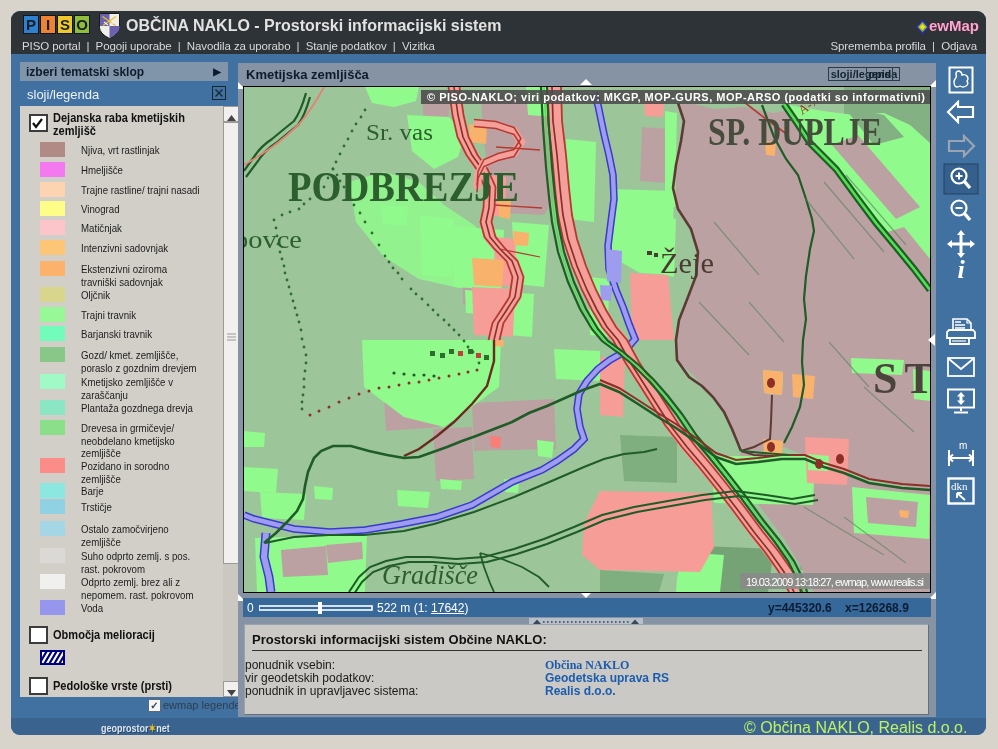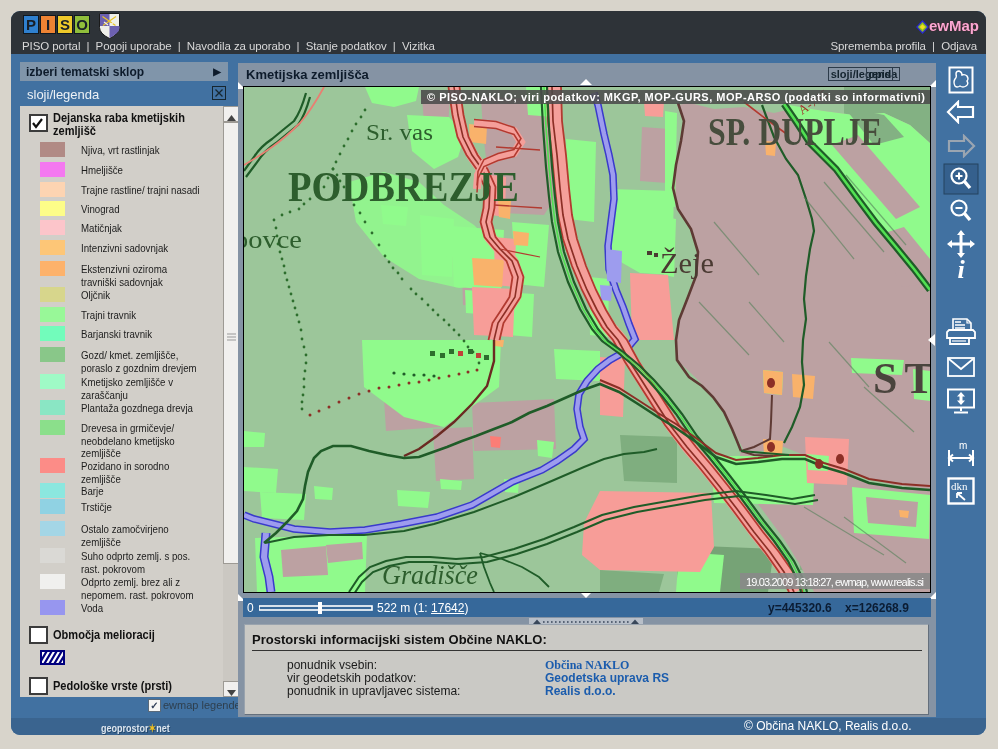--- a/index.html
+++ b/index.html
@@ -25,31 +25,31 @@
 .cbx{position:absolute;left:9px;width:15px;height:14px;background:#fff;border:2px solid #3c3c3c;}
 .cbl{position:absolute;left:33px;top:1px;font-size:12px;font-weight:bold;color:#111;line-height:13px;transform:scaleX(0.92);transform-origin:0 0;}
 
 #sbar{position:absolute;right:0;top:0;width:17px;height:591px;background:#cbc8c2;}
 .sbtn{position:absolute;left:0;width:17px;height:16px;background:#f1f0ee;border:1px solid #9d9a94;box-sizing:border-box;text-align:center;color:#333;}
 #sthumb{position:absolute;left:0;top:16px;width:17px;height:442px;background:#f1f0ee;border:1px solid #9d9a94;box-sizing:border-box;}
 #prikaz{left:137px;top:688px;color:#2e3f4e;font-size:11px;}
 #pcb{position:absolute;left:0;top:0px;width:11px;height:11px;background:#f6f6f4;border:1px solid #5a6a7a;font-size:10px;line-height:11px;text-align:center;color:#33425a;font-weight:bold;}
 #footer{left:0;top:707px;width:975px;height:17px;background:#3a648f;}
 #geop{position:absolute;left:90px;top:4px;font-size:11px;font-weight:bold;color:#dde6ef;transform:scaleX(0.82);transform-origin:0 0;text-shadow:1px 1px 0 #23476b;}
-#copyr{position:absolute;left:733px;top:1px;font-size:12px;color:#ffffff;}
+#copyr{position:absolute;left:733px;top:1px;font-size:16px;color:#bef264;}
 
 #mainpanel{left:227px;top:52px;width:698px;height:654px;background:#8593a4;}
 #maptitle{left:8px;top:4px;color:#0d1b2b;font-size:13px;font-weight:bold;}
 .mapbtn{position:absolute;top:4px;height:12px;border:1px solid #2c3b4a;color:#14242f;font-size:11px;font-weight:bold;line-height:12px;}
 #map{left:5px;top:23px;width:686px;height:505px;border:1px solid #000;background:#9cc69a;overflow:hidden;}
 #scalerow{left:5px;top:535px;width:688px;height:19px;background:#36689a;color:#fff;font-size:12px;}
 #coordtxt{position:absolute;left:525px;top:3px;color:#0b1c33;font-size:12px;font-weight:bold;}
 #collapser{left:291px;top:555px;width:114px;height:7px;}
 #inforow{left:6px;top:561px;width:683px;height:89px;background:#cac9c5;border:1px solid #99a3ae;border-right-color:#646f7c;border-bottom-color:#646f7c;font-size:12px;color:#1a1a1a;}
-.ilabel{position:absolute;left:16px;padding-left:26px;}
+.ilabel{position:absolute;left:0;}
 .ival{position:absolute;left:300px;font-weight:bold;color:#1b5cad;}
 
 #toolbar{left:925px;top:52px;width:50px;height:672px;}
 .ticon{position:absolute;left:0;width:50px;text-align:center;}
 .tri-dl{width:0;height:0;border-left:7px solid #fff;border-top:7px solid transparent;}
 </style>
 </head>
 <body>
 <div class="abs" id="container">
   <div class="abs" id="header">
@@ -61,20 +61,21 @@
     </div>
     <div class="abs" id="crest">
       <svg width="21" height="26" viewBox="0 0 21 26">
         <path d="M0.5 0.5 h20 v14 q0 6 -10 11 q-10 -5 -10 -11 z" fill="#efefe9" stroke="#1a1a1a" stroke-width="1"></path>
         <path d="M1 1 h9.5 v12 h-9.5 z" fill="#6c60b0"></path>
         <path d="M10.5 13 h10 v2 q0 5 -10 10 z" fill="#6c60b0"></path>
         <path d="M3.5 3.5 l13 9 M17 3.5 l-13 9" stroke="#e8c22a" stroke-width="1.3"></path>
         <path d="M5 9 l4 3 M15 9 l-4 3" stroke="#f5f0e0" stroke-width="1.2"></path>
       </svg>
     </div>
+    <div class="abs" id="htitle">OBČINA NAKLO - Prostorski informacijski sistem</div>
     <div class="abs" id="ewmap"><svg width="13" height="14" viewBox="0 0 14 15" style="vertical-align:-3px;margin-right:0;">
           <path d="M7 0 L14 7.5 L7 15 L0 7.5 Z" fill="#2a2ad0"></path>
           <path d="M7 2 L12 7.5 L7 13 L2 7.5 Z" fill="#8fc020"></path>
           <path d="M7 4.5 L10 7.5 L7 10.5 L4 7.5 Z" fill="#f0e020"></path>
         </svg>ewMap</div>
     <div class="abs" id="menurow">PISO portal &nbsp;|&nbsp; Pogoji uporabe &nbsp;|&nbsp; Navodila za uporabo &nbsp;|&nbsp; Stanje podatkov &nbsp;|&nbsp; Vizitka</div>
     <div class="abs" id="menurow2">Sprememba profila &nbsp;|&nbsp; Odjava</div>
   </div>
   <div class="abs" id="izberi"><span style="padding-left:6px;">izberi tematski sklop</span><span style="float:right;margin-right:7px;font-size:10px;">▶</span></div>
   <div class="abs" id="sloji-h"><span style="padding-left:7px;">sloji/legenda</span><span id="xbox"><svg width="8" height="8" viewBox="0 0 8 8" style="margin-top:2px;">

